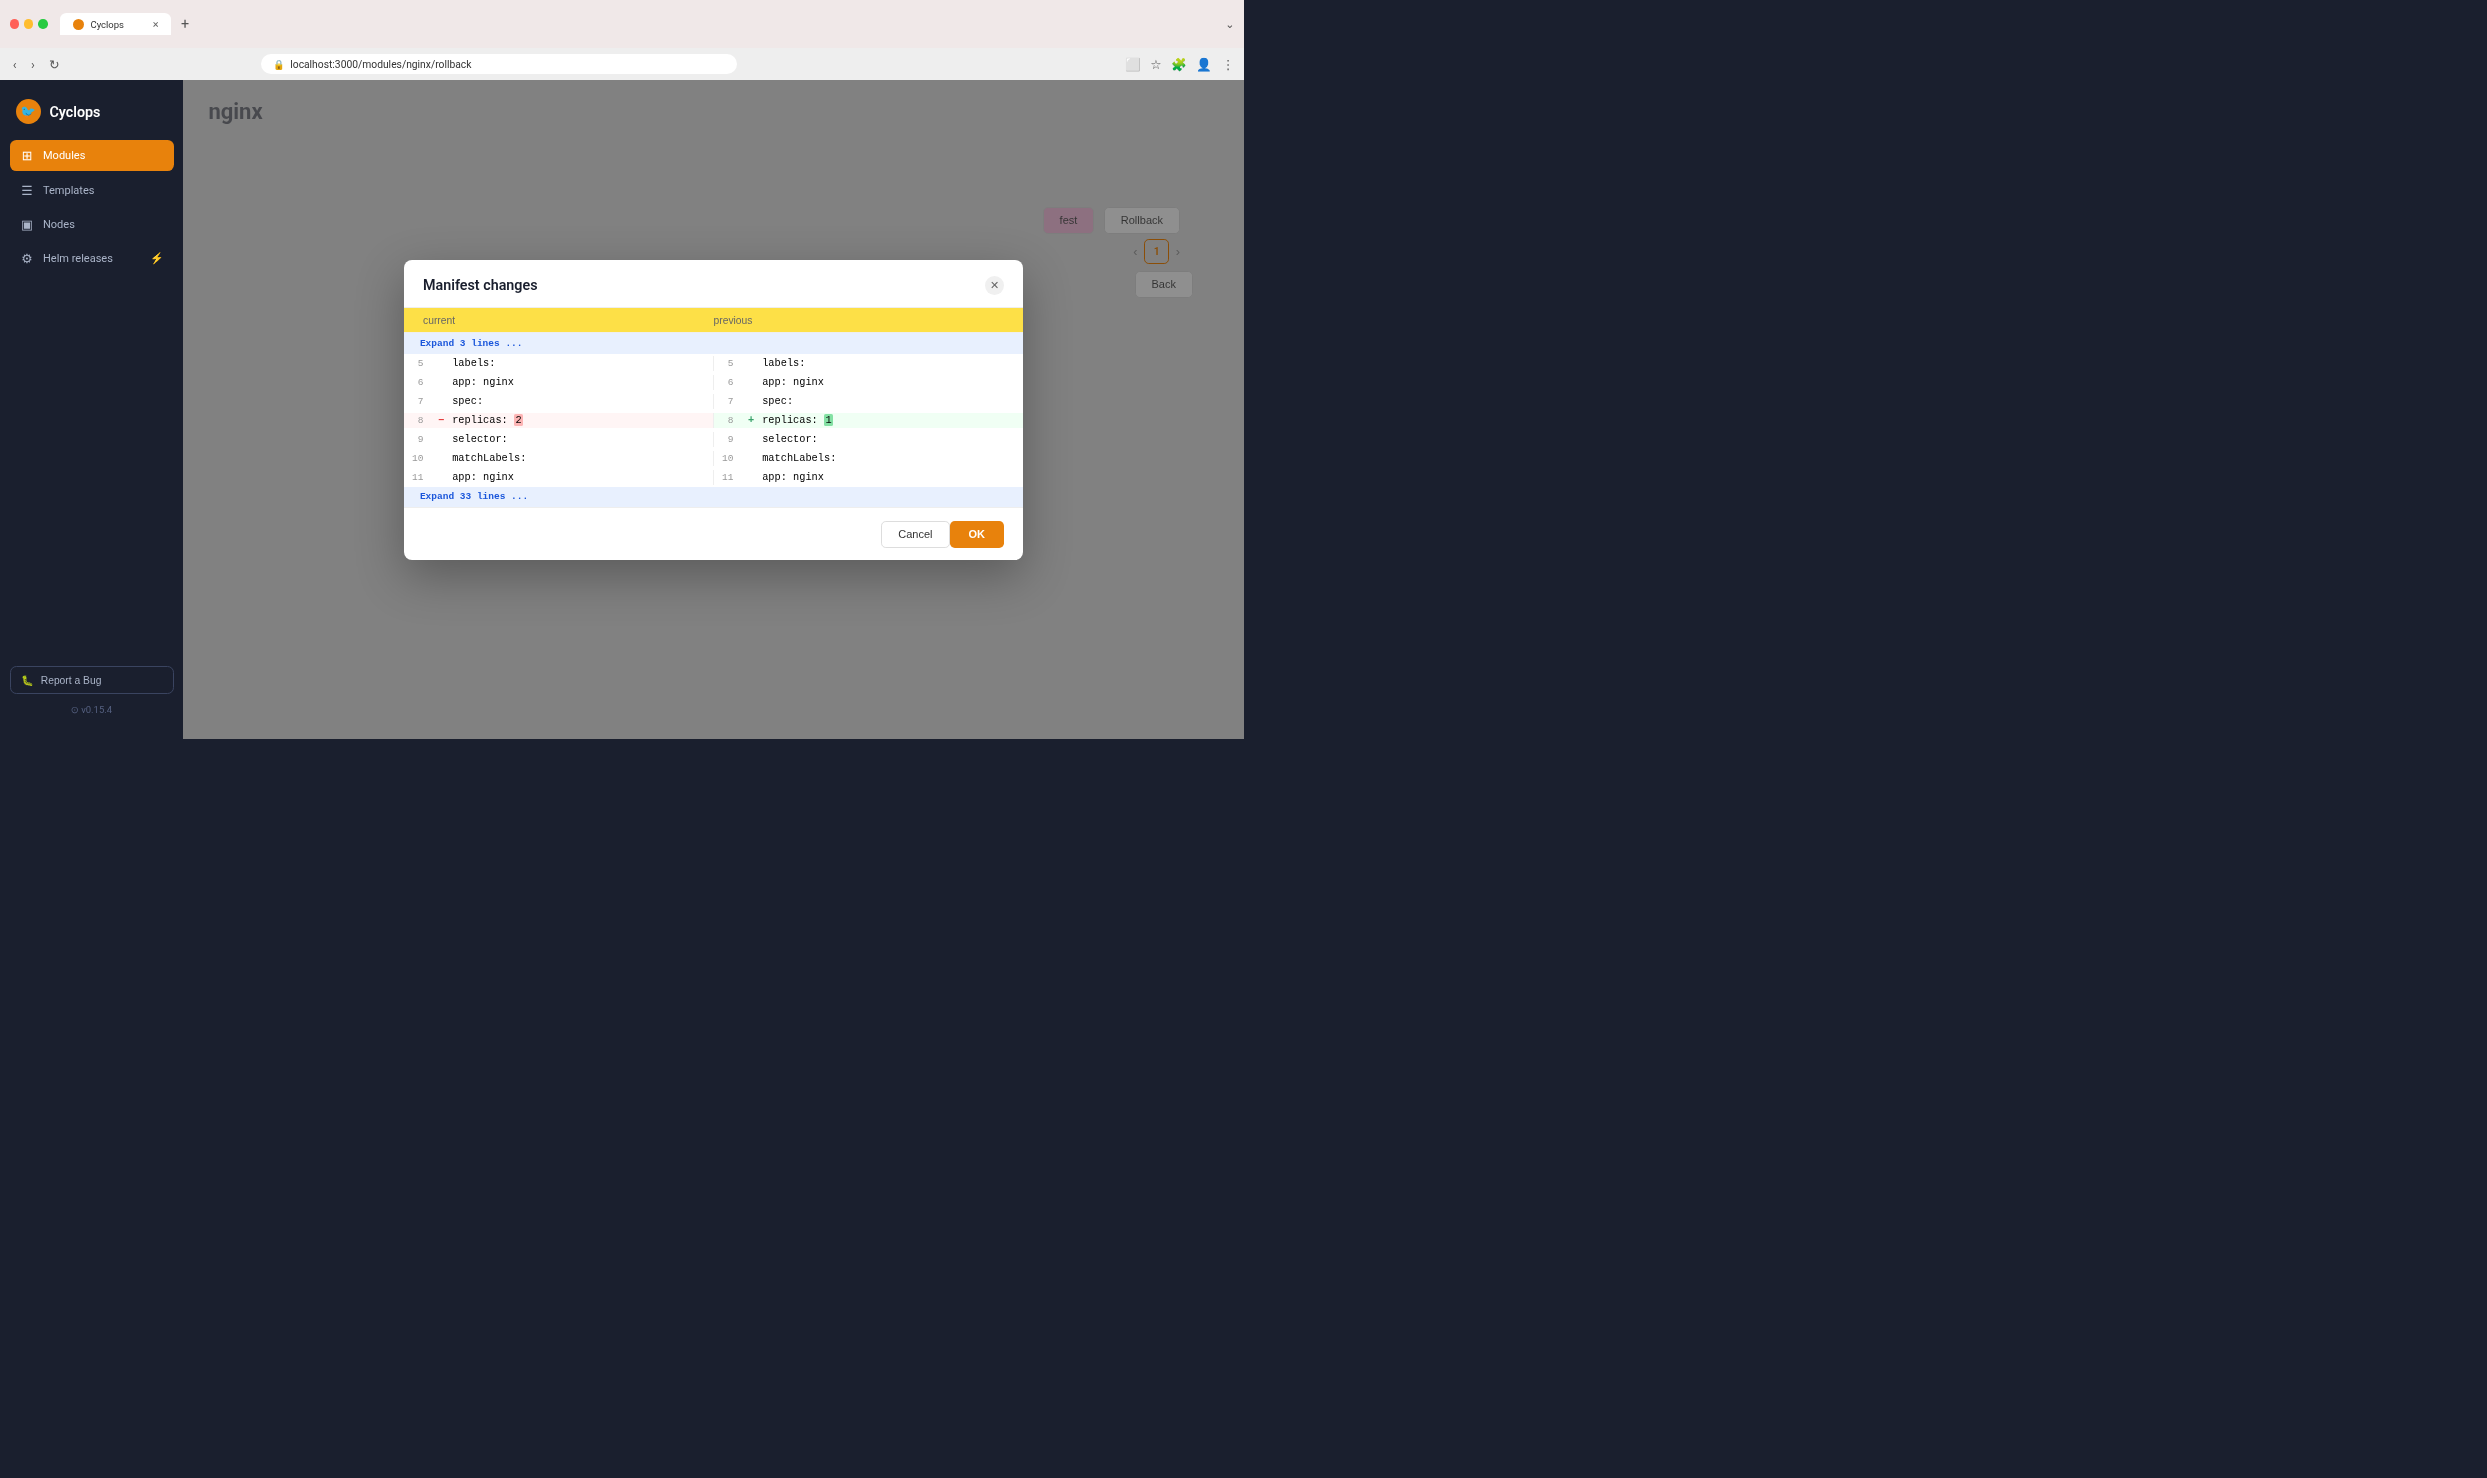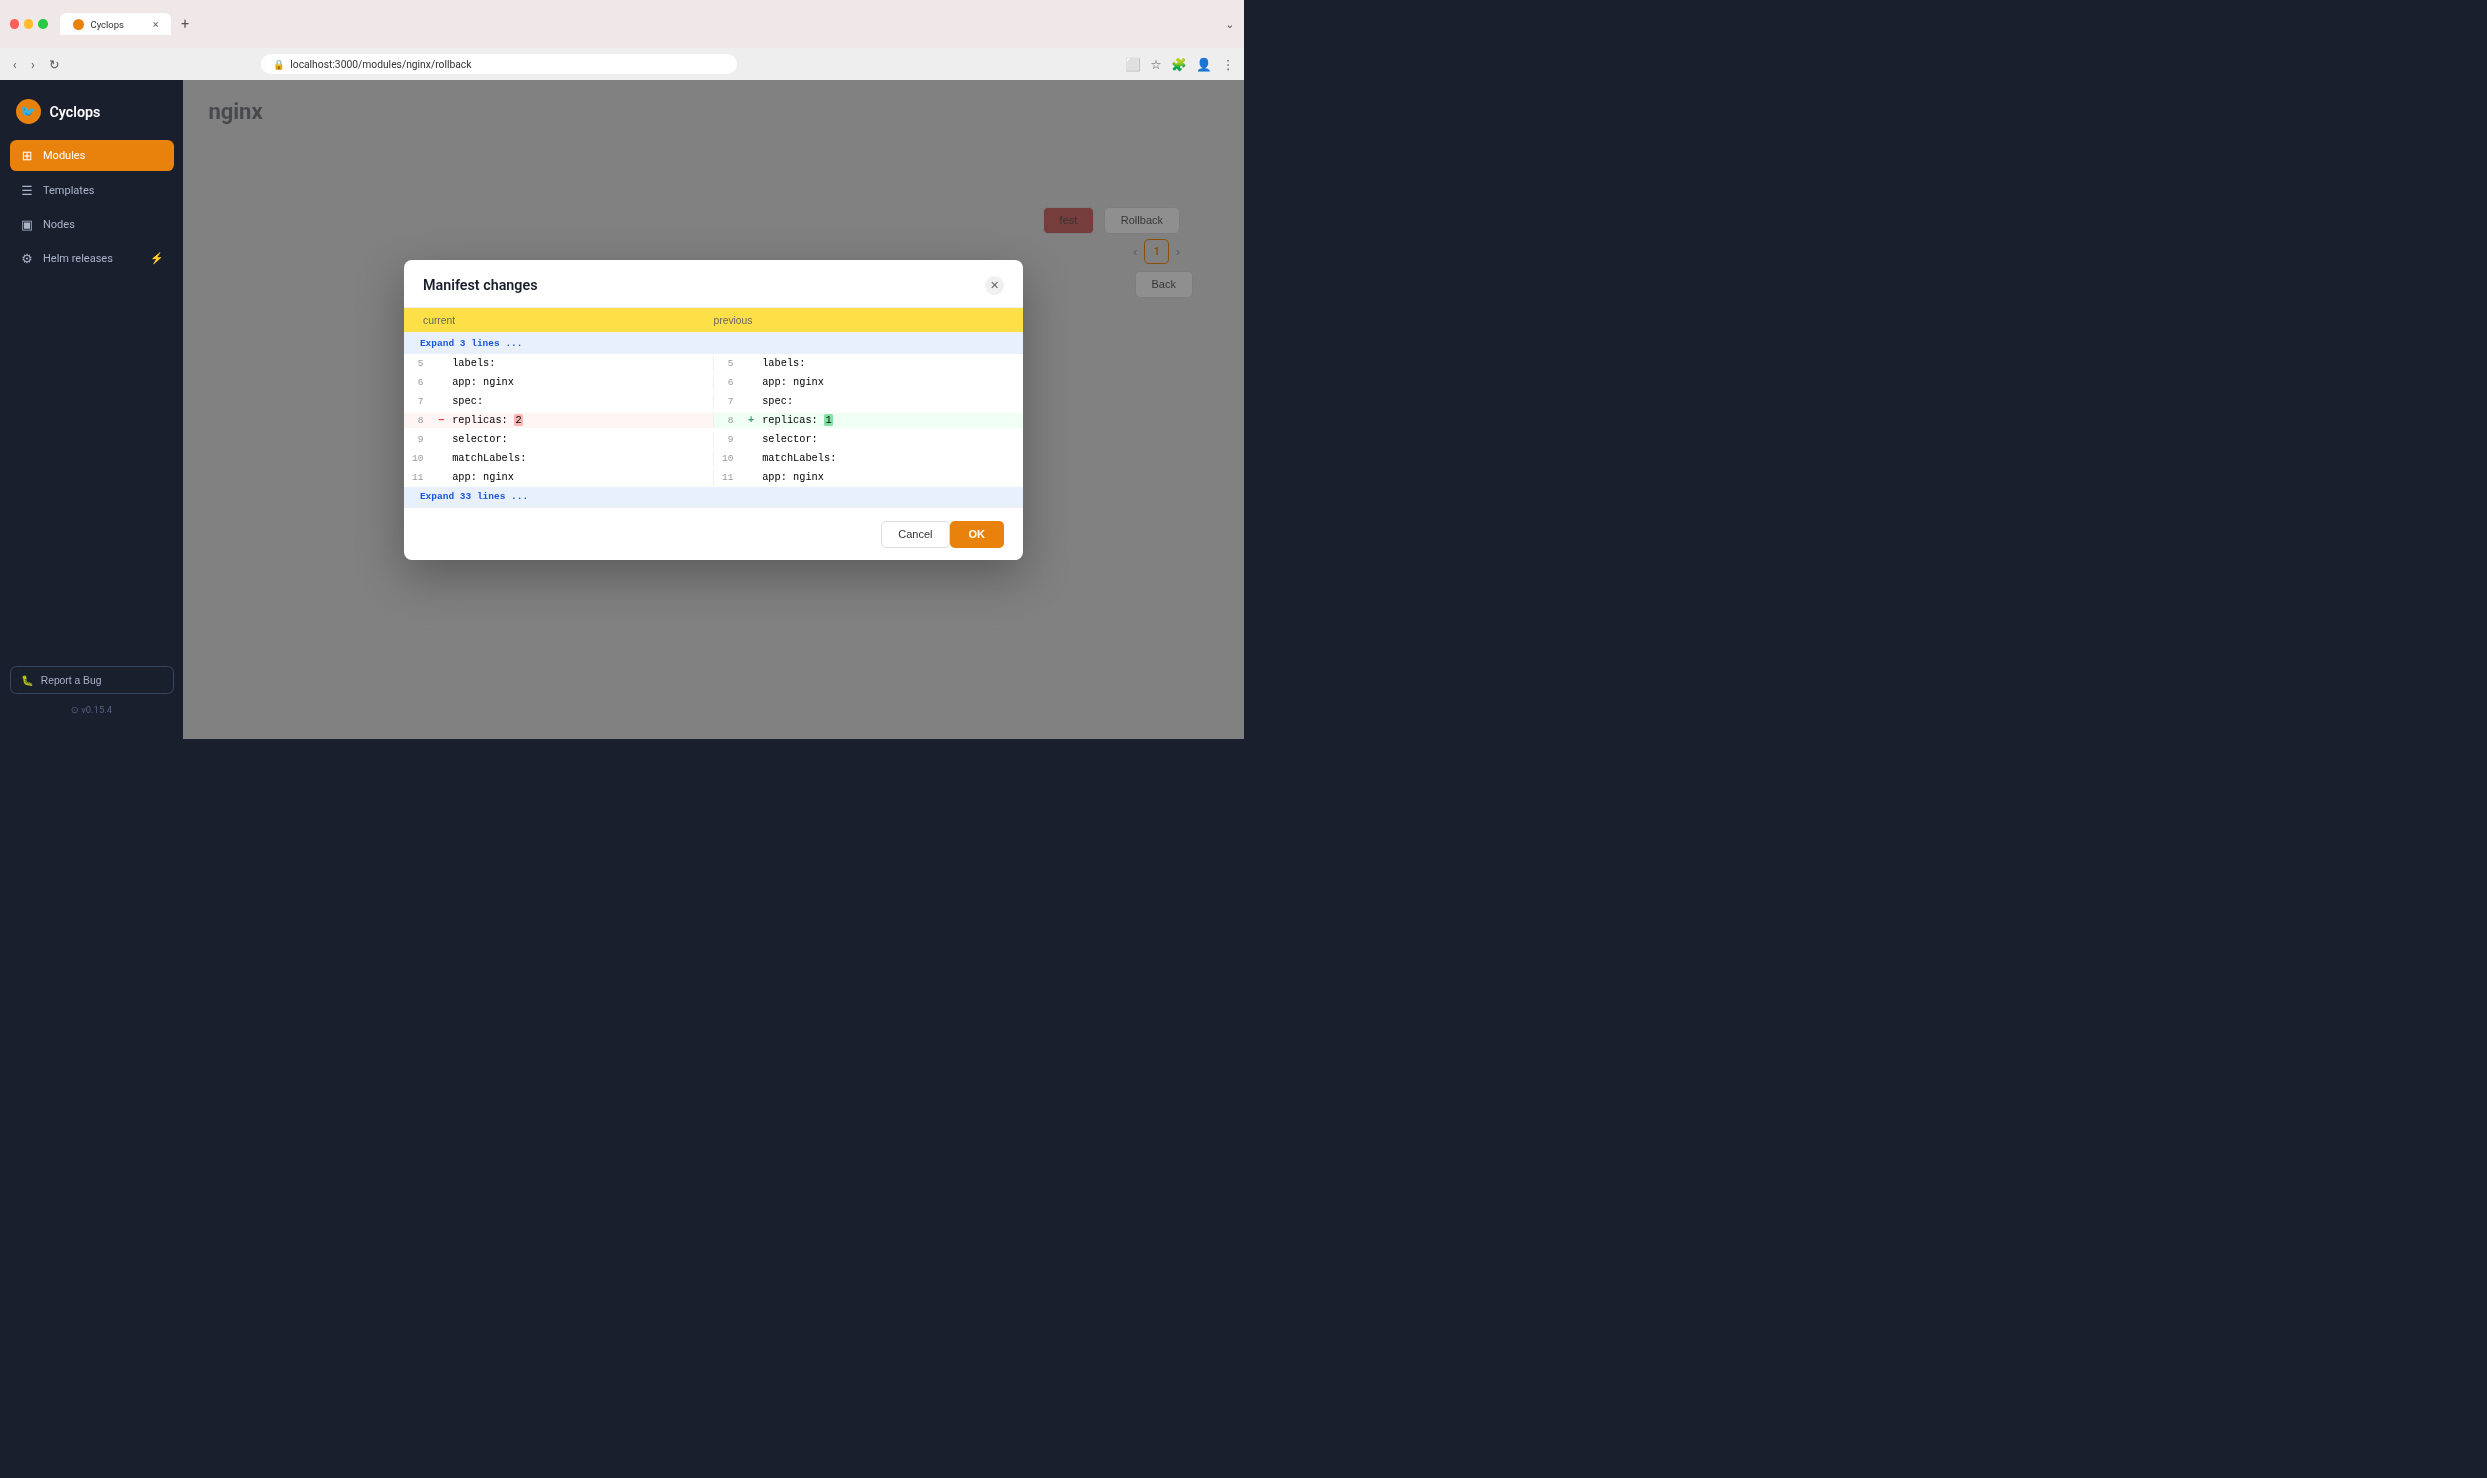--- a/index.html
+++ b/index.html
@@ -252,21 +252,21 @@
       top: 127px;
       right: 64px;
       display: flex;
       gap: 9.5px;
     }
 
     .manifest-btn {
       padding: 6.4px 16px;
       border: 0.8px solid #ccc;
       border-radius: 4.8px;
-      background: #b91c1c;
+      background: #f9a8d4;
       font-size: 11px;
       cursor: pointer;
       opacity: 0.6;
     }
 
     .rollback-btn {
       padding: 6.4px 16px;
       border: 0.8px solid #ccc;
       border-radius: 4.8px;
       background: white;

